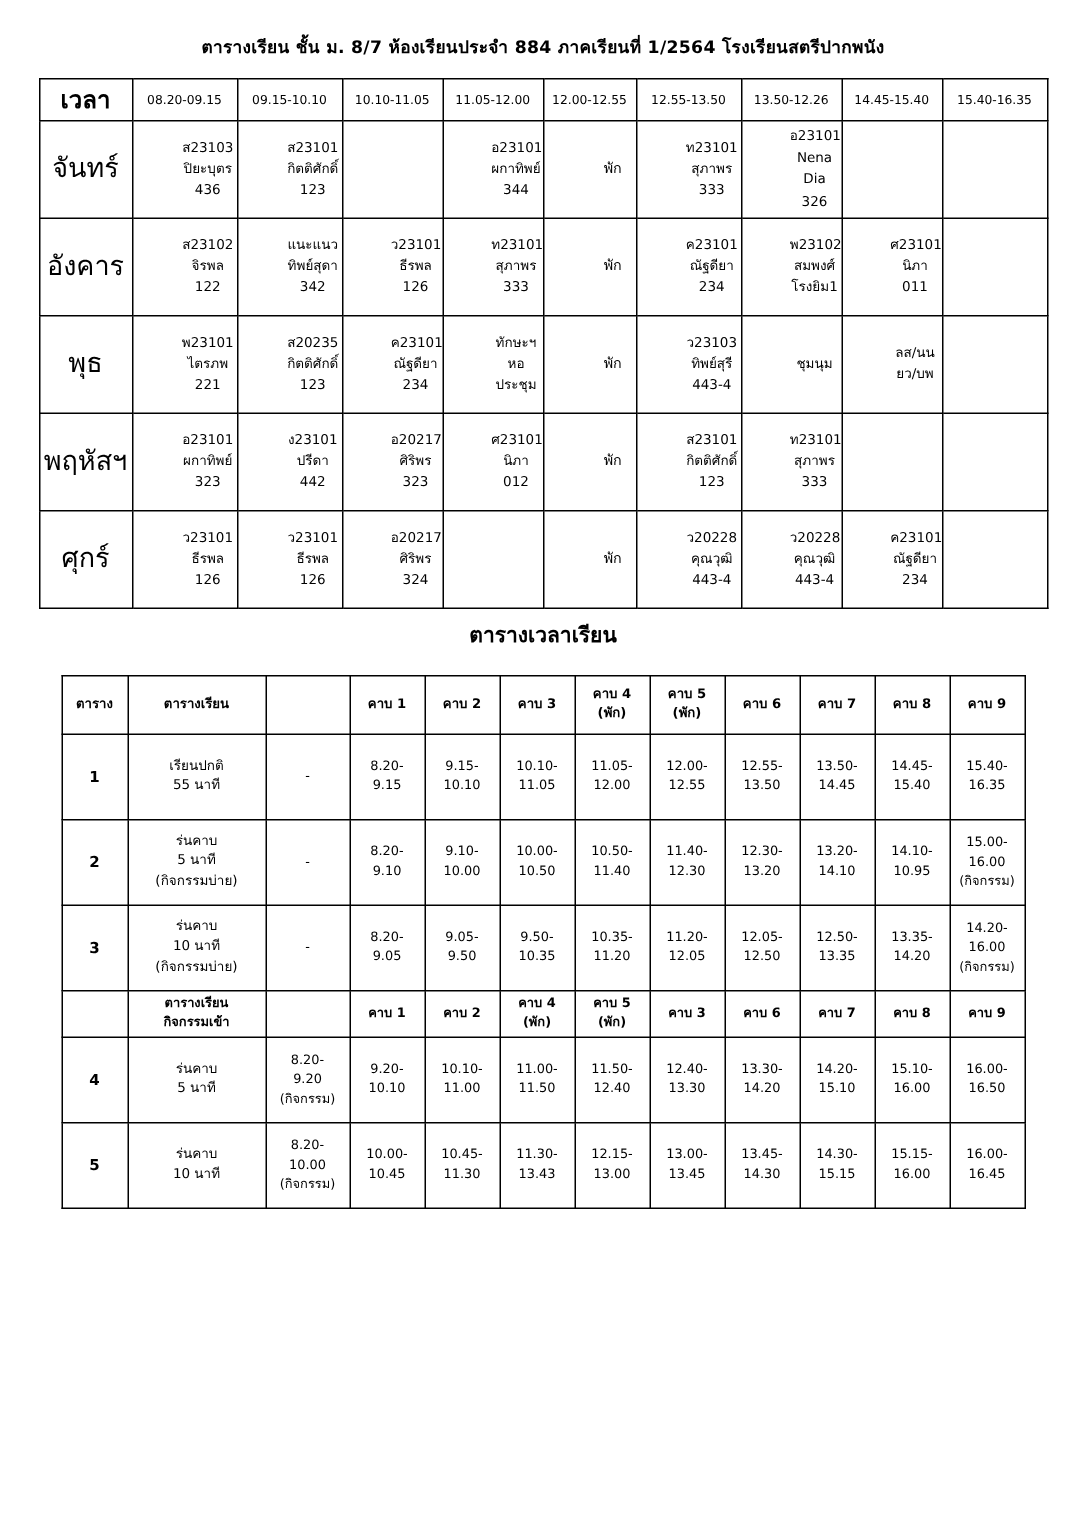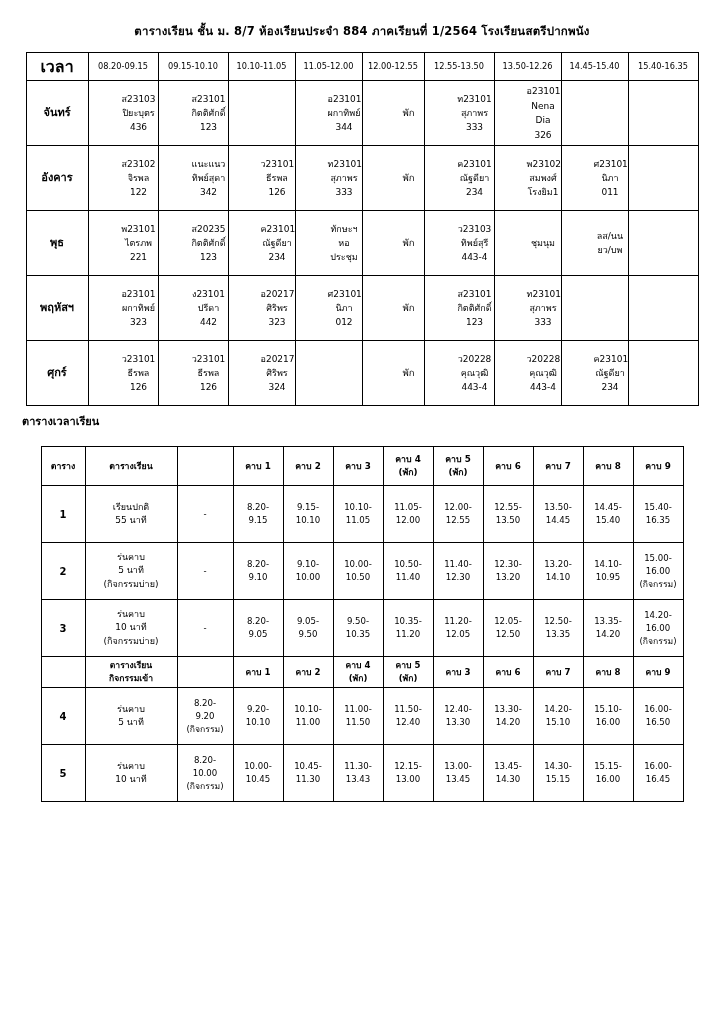--- a/index.html
+++ b/index.html
@@ -48,40 +48,41 @@
   .sched .hdr-num{
     font-weight:bold;
     font-size:12px;
   }
   .sched .row-time td{
     font-size:8.2px;
     height:20px;
     font-weight:normal;
   }
   .sched .daycell{
-    font-weight:bold;
-    font-size:11px;
+    font-weight:normal;
+    font-size:18px;
     width:62px;
   }
   .sched .cell{
     height:60px;
     font-size:9px;
     padding-left:32px;
   }
   .sched .cell div{line-height:1.6;}
   .sched .break{
     font-size:9.5px;
   }
   .sign-line{
     text-align:center;
     font-size:10.5px;
     margin:10px 0 4px 0;
   }
   .sub-title{
-    font-size:11px;
+    text-align:center;
+    font-size:14px;
     font-weight:bold;
     margin:6px 0 8px 0;
   }
   .timetbl{
     width:636px;
     margin:16px auto;
   }
   .timetbl td,.timetbl th{
     border:1px solid #000;
     text-align:center;

